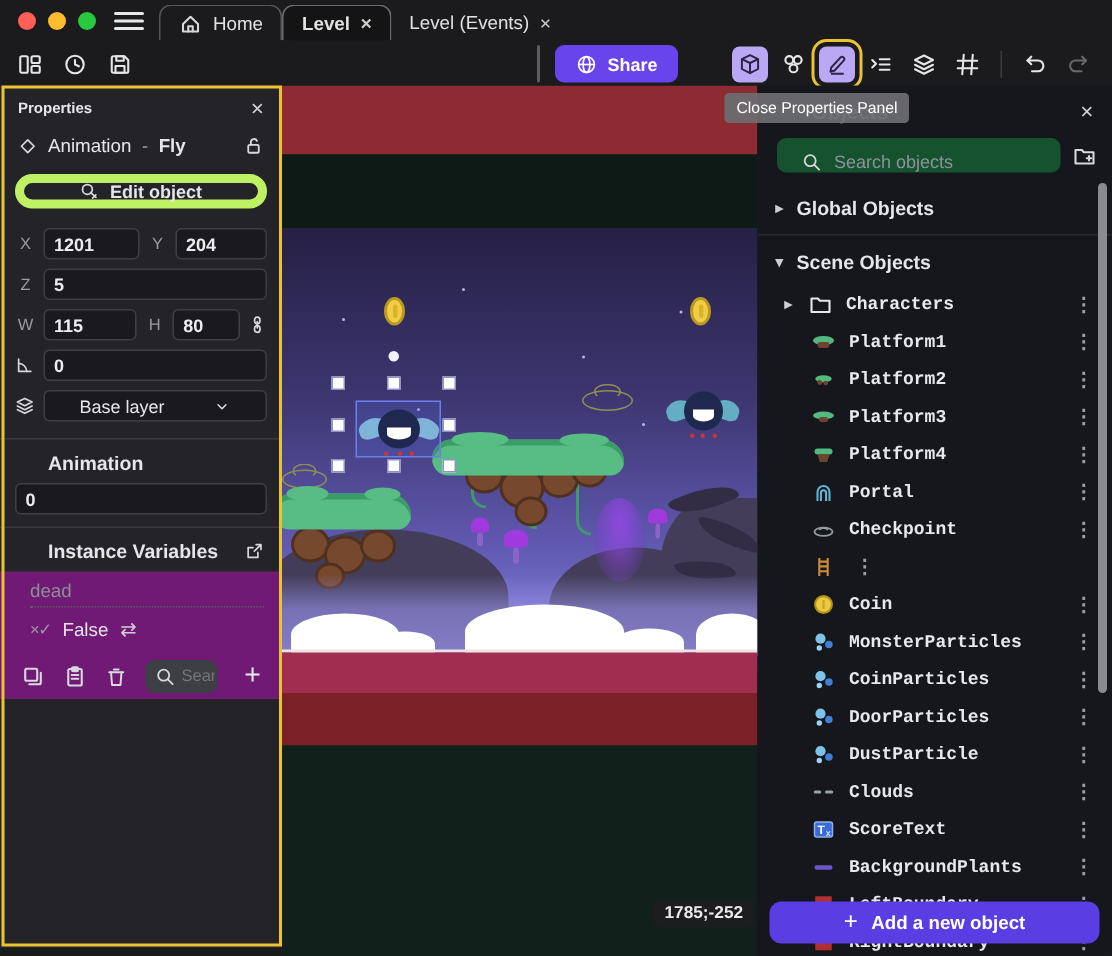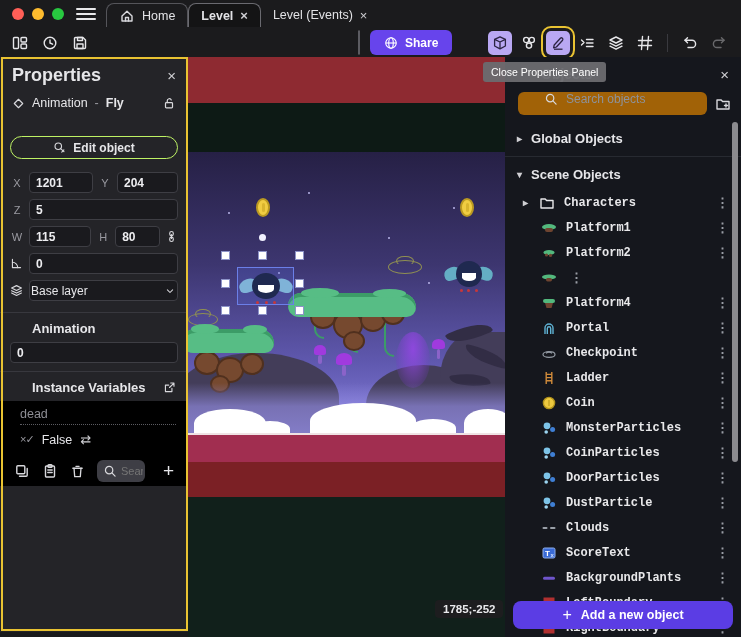--- a/index.html
+++ b/index.html
@@ -32,37 +32,37 @@
   #previewBtn .main { display:flex; align-items:center; gap:6px; padding:0 10px; font-size:12px; font-weight:bold; }
   #shareBtn { display:flex; align-items:center; gap:7px; height:25px; background:#6744ec; border-radius:6px;
     padding:0 14px; font-size:12px; font-weight:bold; margin-left:10px; color:#fff; }
   .tb-sep { width:1px; height:18px; background:#3a3a3f; margin:0 5px; }
 
   
   #propPanel { position:absolute; left:0; top:57px; width:188px; height:575px; background:#242428; }
   #propHL { position:absolute; left:1px; top:57px; width:187px; height:574px; border:2px solid #e9c332;
     pointer-events:none; z-index:40; }
   .ph { display:flex; align-items:center; justify-content:space-between; padding:8px 12px 6px 12px; }
-  .ph .t { font-size:18px; font-weight:bold; }
+  .ph .t { font-size:10px; font-weight:bold; }
   .xclose { color:#cfcfd3; font-size:15px; line-height:1; cursor:pointer; }
   .inst-row { display:flex; align-items:center; gap:7px; padding:4px 12px 8px 12px; font-size:12.5px; }
   .inst-row .nm { font-weight:bold; }
   .inst-row .spc { flex:1; }
-  .editObj { margin:18px 10px 10px 10px; height:23px; border:1px solid #bef264; border-radius:13px;
+  .editObj { margin:4px 10px 10px 10px; height:23px; border:6px solid #bef264; border-radius:13px;
     display:flex; align-items:center; justify-content:center; gap:7px; font-size:12px; font-weight:bold; }
   .frow { display:flex; align-items:center; gap:5px; padding:3px 10px; }
   .flabel { width:14px; font-size:11px; color:#9a9aa1; flex:0 0 auto; text-align:center; }
   .fin { height:21px; background:#1a1a1e; border:1px solid #3e3e44; border-radius:4px; color:#ededf0;
     font-size:12px; font-weight:bold; padding:0 6px; font-family:"Liberation Sans",sans-serif; min-width:0; }
   .fin.half { width:64px; } .fin.full { flex:1; } .fin.h2 { width:46px; }
   .sel { height:21px; background:#1a1a1e; border:1px solid #3e3e44; border-radius:4px; flex:1;
-    display:flex; align-items:center; justify-content:space-between; padding:0 1px; font-size:12px; }
+    display:flex; align-items:center; justify-content:space-between; padding:0 23px; font-size:12px; }
   .pdiv { height:1px; background:#38383e; margin:8px 0 6px 0; }
   .phead { font-size:13px; font-weight:bold; padding:2px 12px 6px 12px; display:flex; align-items:center; justify-content:space-between;margin-left:20px; }
-  .varzone { background:#000000; padding:6px 0 4px 0; }
+  .varzone { background:#701a75; padding:6px 0 4px 0; }
   .varname { color:#8e8e95; font-size:12.5px; margin:0 12px 0 20px; padding-bottom:3px; border-bottom:1px dotted #5c5c62; }
   .varval { display:flex; align-items:center; gap:8px; margin:7px 12px 4px 20px; font-size:12.5px; }
   .varval .bool { color:#9a9aa1; font-size:11px; letter-spacing:-1px; }
   .varval .swap { color:#cfcfd3; font-size:13px; }
   .vtools { display:flex; align-items:center; gap:12px; padding:9px 12px 0 14px; }
   .vsearch { display:flex; align-items:center; gap:4px; background:#3e3e45; border-radius:6px; height:22px;
     padding:0 6px; width:48px; overflow:hidden; }
   .vsearch input { background:transparent; border:none; outline:none; width:22px; color:#bbb; font-size:11px; }
   .vplus { font-size:19px; color:#e6e6e9; margin-left:auto; padding-right:2px; }
 
@@ -103,21 +103,21 @@
     background:rgba(85,105,220,.24); border:1px solid #6b7fe8; }
   .hdl { position:absolute; width:9px; height:9px; background:#fff; border:1px solid #8d93c8; }
   #coordBadge { position:absolute; left:247px; top:543px; background:#1d1d1f; border-radius:4px;
     padding:3px 8px; font-size:11.5px; font-weight:bold; color:#e9e9ec; }
 
   
   #objPanel { position:absolute; left:505px; top:57px; width:236px; height:580px; background:#15171d; }
   #objHeader { display:flex; align-items:center; justify-content:space-between; padding:9px 12px 4px 36px; }
   #objHeader .t { font-size:14px; font-weight:bold; color:#d8d8dc; }
   #objSearchRow { display:flex; align-items:center; gap:8px; padding:6px 10px 8px 13px; }
-  #objSearch { flex:1; display:flex; align-items:flex-start; gap:8px; background:#a16207; border-radius:6px; height:23px; padding:0 26px; }
+  #objSearch { flex:1; display:flex; align-items:flex-end; gap:8px; background:#14532d; border-radius:6px; height:23px; padding:0 16px; }
   #objSearch input { background:transparent; border:none; outline:none; color:#e6e6e9; font-size:12px; width:100%; }
   #objSearch input::placeholder { color:#8d929b; }
   .sec { display:flex; align-items:center; gap:9px; padding:8px 12px; font-size:13px; font-weight:bold; }
   .sec .chev { font-size:10px; color:#cfcfd3; }
   .odiv { height:1px; background:#272a31; margin:2px 0; }
   #objList { position:relative; }
   .obj-row { display:flex; align-items:center; height:25px; padding:0 8px 0 36px; font-size:12px; font-weight:bold; color:#e8e8ea; }
   .obj-row .fchev { width:16px; margin-left:-18px; font-size:10px; color:#cfcfd3; }
   .obj-row .oicon { width:16px; height:16px; margin-right:9px; flex:0 0 auto; }
   .obj-row .olabel { flex:1; white-space:nowrap; overflow:hidden;font-family:Liberation Mono, monospace; }
@@ -583,20 +583,21 @@
         <span class="olabel">Platform2</span>
         <span class="kebab">⋮</span>
       </div>
       <div class="obj-row">
         <span class="oicon">
           <svg width="16" height="16" viewBox="0 0 16 16">
             <ellipse cx="8" cy="7" rx="7" ry="2.6" fill="#53b87d"></ellipse>
             <rect x="5" y="8" width="6" height="3.4" rx="1.6" fill="#6e4430"></rect>
           </svg>
         </span>
+        <span class="olabel">Platform3</span>
         <span class="kebab">⋮</span>
       </div>
       <div class="obj-row">
         <span class="oicon">
           <svg width="16" height="16" viewBox="0 0 16 16">
             <rect x="2" y="4" width="12" height="4" rx="2" fill="#53b87d"></rect>
             <path d="M4 8 h8 l-1.5 5 h-5 Z" fill="#6e4430"></path>
           </svg>
         </span>
         <span class="olabel">Platform4</span>
@@ -621,21 +622,20 @@
         </span>
         <span class="olabel">Checkpoint</span>
         <span class="kebab">⋮</span>
       </div>
       <div class="obj-row">
         <span class="oicon">
           <svg width="16" height="16" viewBox="0 0 16 16" fill="none" stroke="#cf8a3a" stroke-width="1.4">
             <path d="M5.2 2 V14 M10.8 2 V14 M5.2 4.4 H10.8 M5.2 7.6 H10.8 M5.2 10.8 H10.8"></path>
           </svg>
         </span>
-        <span class="olabel">Ladder</span>
         <span class="kebab">⋮</span>
       </div>
       <div class="obj-row">
         <span class="oicon">
           <svg width="16" height="16" viewBox="0 0 16 16">
             <circle cx="8" cy="8" r="5.6" fill="#edc93f" stroke="#b2931c" stroke-width="1.4"></circle>
             <path d="M8 5 V11" stroke="#c9a827" stroke-width="1.6"></path>
           </svg>
         </span>
         <span class="olabel">Coin</span>

